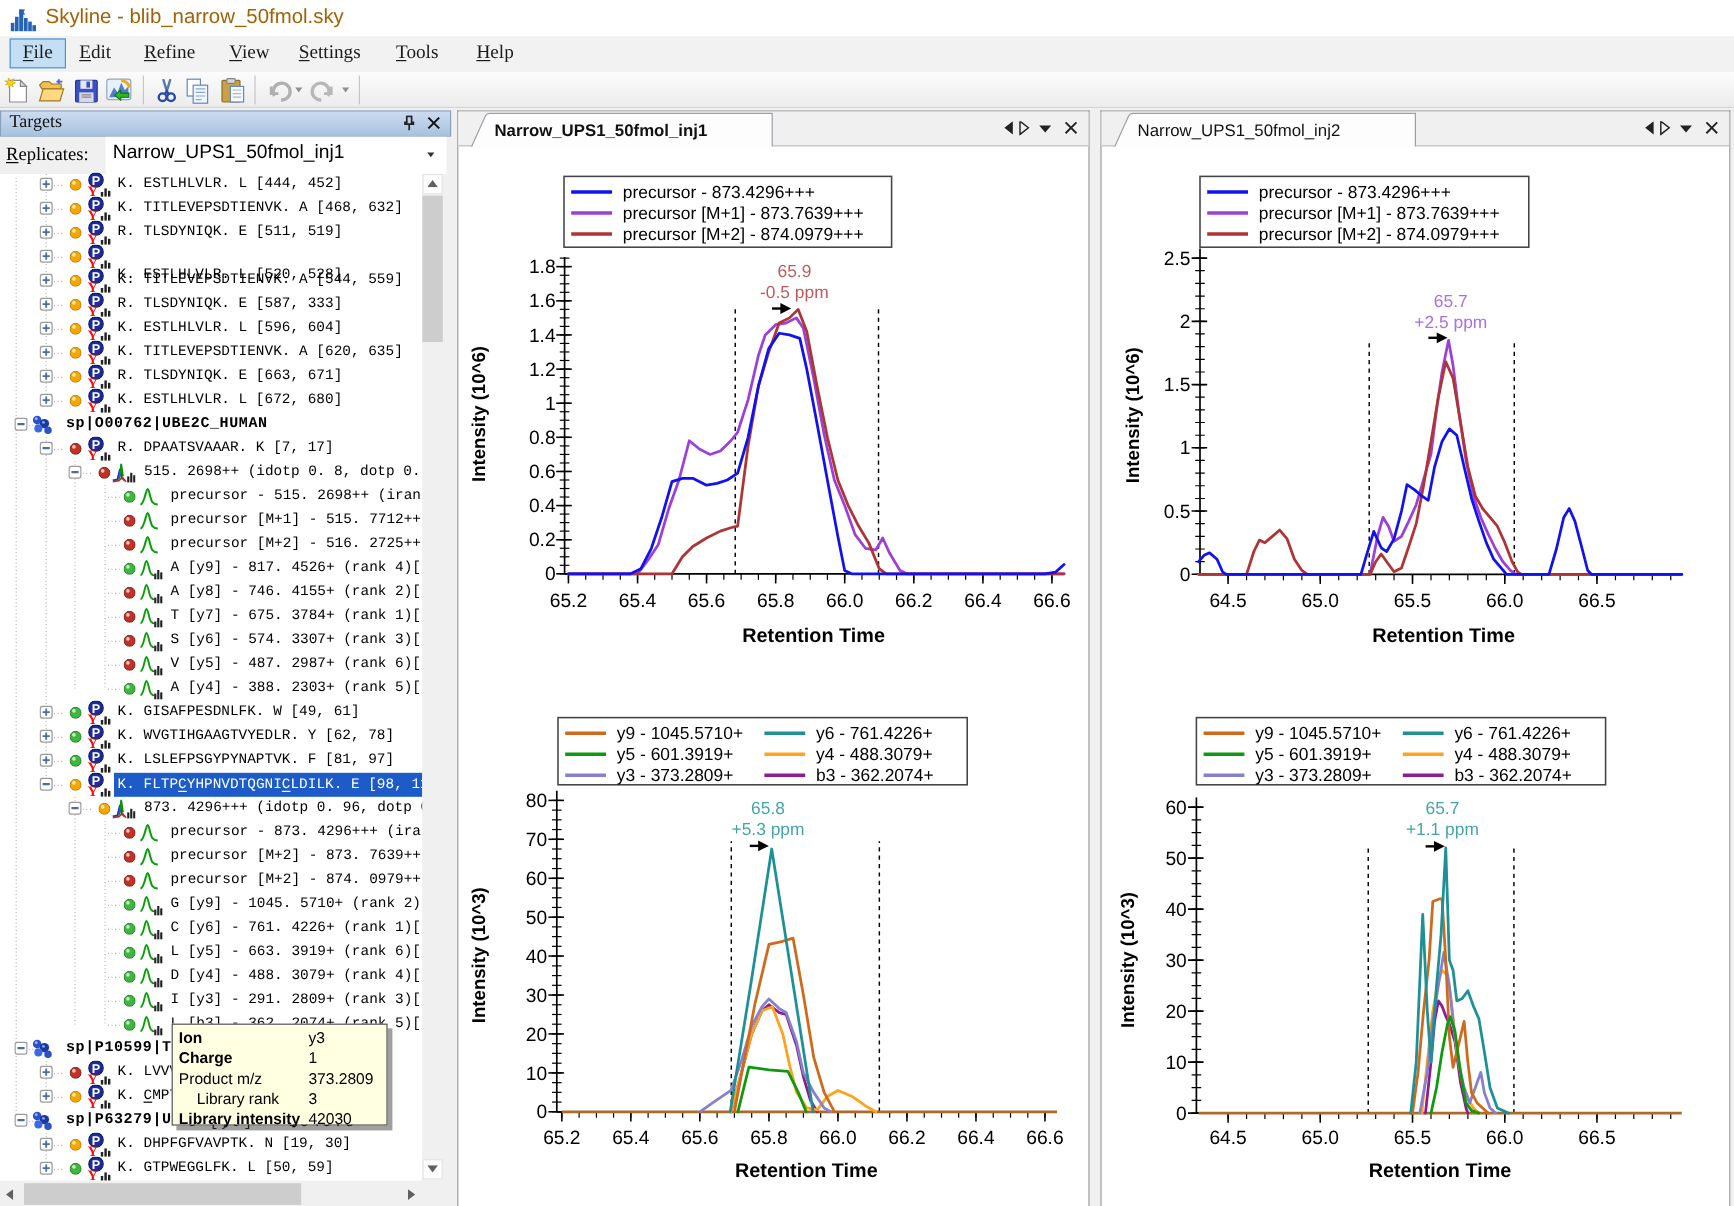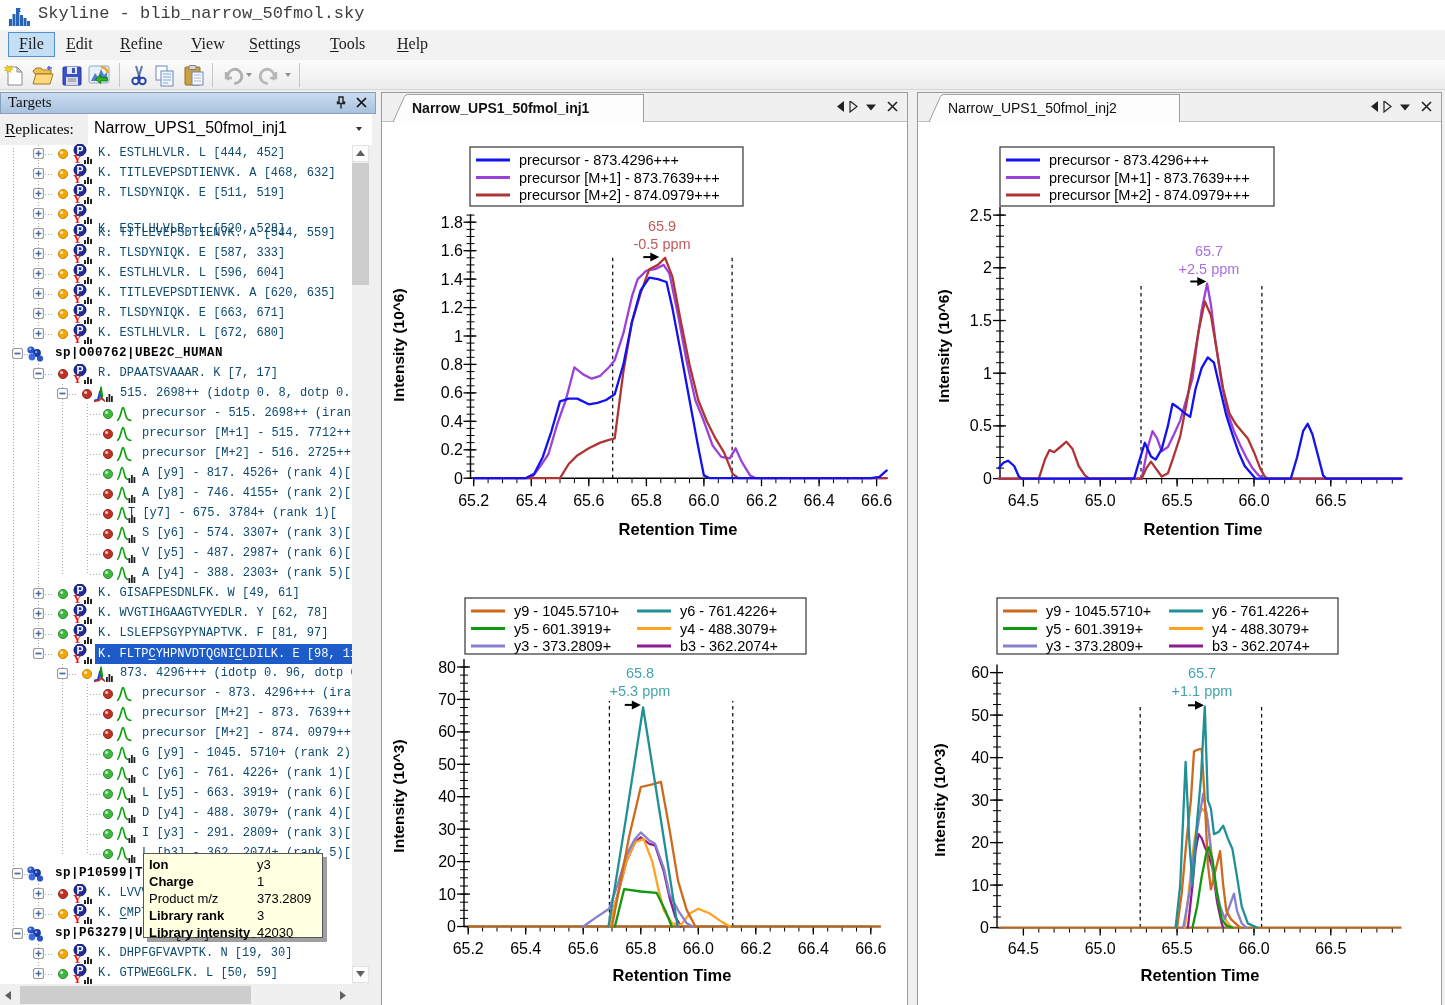--- a/index.html
+++ b/index.html
@@ -2,21 +2,21 @@
 <html><head><meta charset="utf-8"><style>
 *{margin:0;padding:0;box-sizing:border-box}
 html,body{width:1445px;height:1005px;overflow:hidden;background:#f0f0f0;font-family:"Liberation Sans",sans-serif}
 .abs{position:absolute}
 .ic{position:absolute}
 .tsep{position:absolute;top:63px;width:1px;height:24px;background:#c6c6c6}
 .dd{position:absolute;width:0;height:0;border-left:3.5px solid transparent;border-right:3.5px solid transparent;border-top:4px solid #909090}
 .mi{position:absolute;top:31px;height:26px;line-height:26px;font-family:"Liberation Serif",serif;font-size:16px;color:#1a1a1a;padding:0 9px}
 .vd{position:absolute;width:1px;background-image:linear-gradient(#aaa 1px,transparent 1px);background-size:1px 3px}
 .hd{position:absolute;height:1px;background-image:linear-gradient(90deg,#aaa 1px,transparent 1px);background-size:3px 1px}
-.tt{position:absolute;font-family:"Liberation Mono",monospace;font-size:12px;letter-spacing:0;color:#0c4a6e;white-space:pre}
+.tt{position:absolute;font-family:"Liberation Mono",monospace;font-size:12px;letter-spacing:0;color:#000000;white-space:pre}
 .pt{position:absolute;font-family:"Liberation Mono",monospace;font-size:12.5px;font-weight:bold;letter-spacing:0.5px;color:#000;white-space:pre}
 .sel{position:absolute;height:20px;line-height:20px;background:#1d5bc8;color:#fff;font-family:"Liberation Mono",monospace;font-size:12px;letter-spacing:0;white-space:pre;padding-left:3px;overflow:hidden}
 .tabbar{position:absolute;top:93px;height:29px;background:#f0f0f0;border-bottom:1px solid #c0c0c0}
 u{text-underline-offset:2px}
 </style></head><body>
 <svg width="0" height="0" style="position:absolute">
     <defs>
 <g id="plusbox">
         <rect x="0.5" y="0.5" width="10" height="10" rx="2" fill="#fff" stroke="#9b9b9b" stroke-width="1.2"></rect>
         <line x1="2.5" y1="5.5" x2="8.5" y2="5.5" stroke="#4a6e9e" stroke-width="1.5"></line>
@@ -67,21 +67,21 @@
     <g fill="#2562b8">
       <rect x="1" y="14" width="3" height="7"></rect>
       <rect x="4.5" y="9" width="3" height="12"></rect>
       <rect x="8" y="3" width="3.4" height="18"></rect>
       <rect x="12" y="10" width="3" height="11"></rect>
       <rect x="15.5" y="13" width="3" height="8"></rect>
       <rect x="19" y="16" width="3" height="5"></rect>
       <path d="M8,3 h5 l-1.4,2 1.4,2 h-5 z" fill="#2562b8"></path>
     </g>
   </svg>
-<div class="abs" style="left:38px;top:4px;font-family:Liberation Mono, monospace;font-size:17px;color:#404040">Skyline - blib_narrow_50fmol.sky</div>
+<div class="abs" style="left:38px;top:4px;font-family:Liberation Sans, sans-serif;font-size:17px;color:#a16207">Skyline - blib_narrow_50fmol.sky</div>
 
 <div class="abs" style="left:0;top:30px;width:1445px;height:30px;background:#f2f2f2"></div>
 <div class="abs" style="left:8px;top:32px;width:47px;height:25px;background:#c4def4;border:1px solid #5591cf"></div>
 <div class="mi" style="left:10px"><u>F</u>ile</div>
 <div class="mi" style="left:57px"><u>E</u>dit</div>
 <div class="mi" style="left:111px"><u>R</u>efine</div>
 <div class="mi" style="left:182px"><u>V</u>iew</div>
 <div class="mi" style="left:240px"><u>S</u>ettings</div>
 <div class="mi" style="left:321px"><u>T</u>ools</div>
 <div class="mi" style="left:388px"><u>H</u>elp</div>
@@ -375,21 +375,21 @@
     </svg>
     <div class="tt" style="left:142px;top:486px">A [y8] - 746. 4155+ (rank 2)[</div>
     <div class="hd" style="left:90px;top:514px;width:10px"></div>
     <svg class="ic" style="left:103px;top:509px" width="10" height="10">
       <circle cx="5" cy="5" r="4.6" fill="#C03226" stroke="#7E1A12" stroke-width="0.8"></circle>
       <circle cx="3.6" cy="3.4" r="1.5" fill="#fff" opacity="0.75"></circle>
     </svg>
     <svg class="ic" style="left:116px;top:505px" width="20" height="18">
       <use href="#tricon2"></use>
     </svg>
-    <div class="tt" style="left:128px;top:506px">T [y7] - 675. 3784+ (rank 1)[</div>
+    <div class="tt" style="left:142px;top:506px">T [y7] - 675. 3784+ (rank 1)[</div>
     <div class="hd" style="left:90px;top:534px;width:10px"></div>
     <svg class="ic" style="left:103px;top:529px" width="10" height="10">
       <circle cx="5" cy="5" r="4.6" fill="#C03226" stroke="#7E1A12" stroke-width="0.8"></circle>
       <circle cx="3.6" cy="3.4" r="1.5" fill="#fff" opacity="0.75"></circle>
     </svg>
     <svg class="ic" style="left:116px;top:525px" width="20" height="18">
       <use href="#tricon2"></use>
     </svg>
     <div class="tt" style="left:142px;top:526px">S [y6] - 574. 3307+ (rank 3)[</div>
     <div class="hd" style="left:90px;top:554px;width:10px"></div>
@@ -1118,19 +1118,19 @@
 </svg>
 
 <div class="abs" style="left:147px;top:857px;width:180px;height:85px;background:rgba(80,80,80,0.55)"></div>
 <div class="abs" style="left:143px;top:853px;width:180px;height:85px;background:#ffffe1;border:1px solid #565656;font-size:13px;color:#000">
 <div style="position:absolute;left:5px;top:3px;font-weight:bold">Ion</div>
     <div style="position:absolute;left:113px;top:3px">y3</div>
 <div style="position:absolute;left:5px;top:20px;font-weight:bold">Charge</div>
     <div style="position:absolute;left:113px;top:20px">1</div>
 <div style="position:absolute;left:5px;top:37px;font-weight:normal">Product m/z</div>
     <div style="position:absolute;left:113px;top:37px">373.2809</div>
-<div style="position:absolute;left:5px;top:54px;font-weight:bold">Library rank</div>
+<div style="position:absolute;left:20px;top:54px;font-weight:normal">Library rank</div>
     <div style="position:absolute;left:113px;top:54px">3</div>
 <div style="position:absolute;left:5px;top:71px;font-weight:bold">Library intensity</div>
     <div style="position:absolute;left:113px;top:71px">42030</div>
 </div>
 <div class="abs" style="left:156px;top:937px;width:170px;height:9px;overflow:hidden">
     <div class="tt" style="left:0;top:-9px;color:#222;letter-spacing:2.2px">G [y9] - 1045.5</div>
   </div>
 </body></html>

